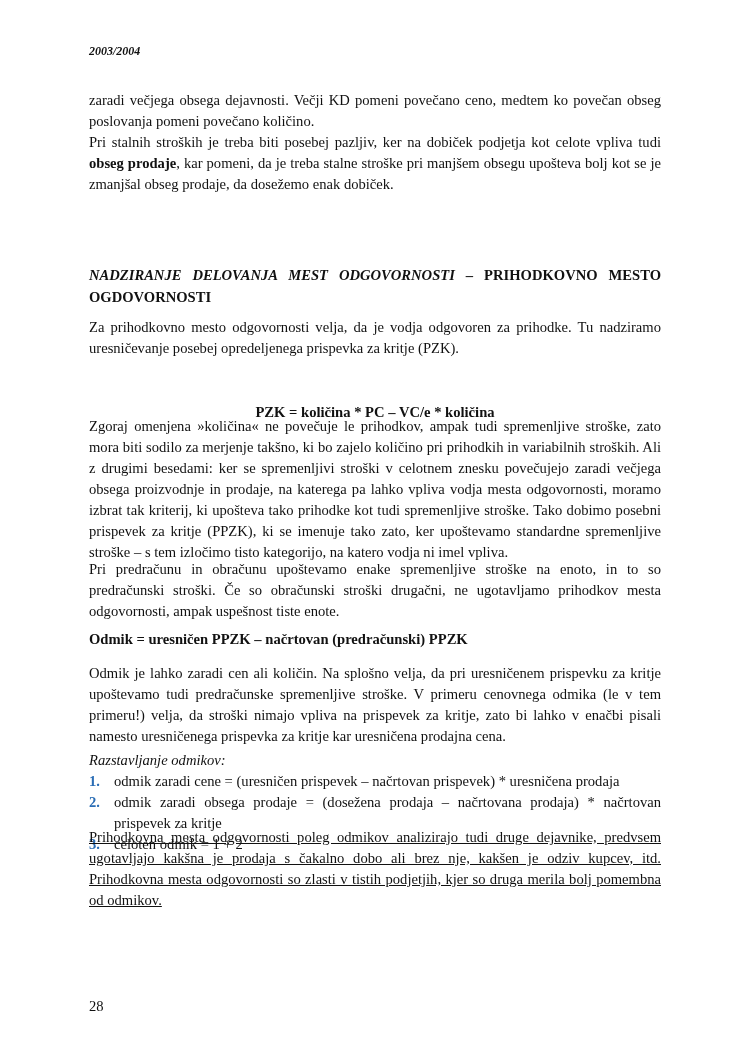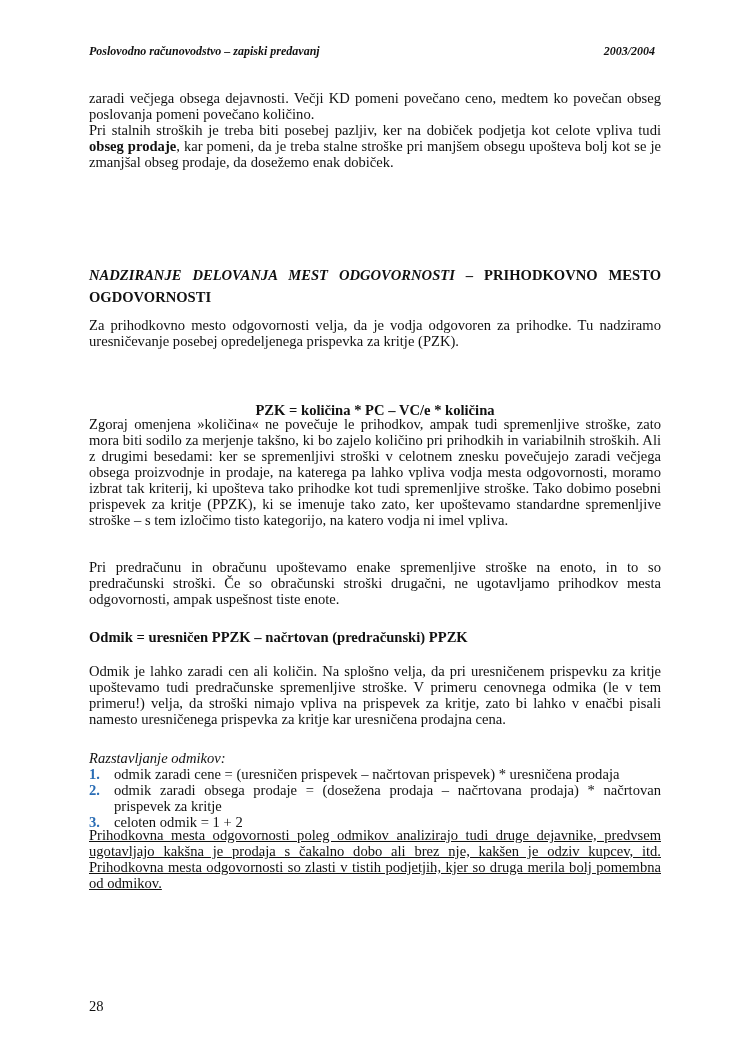--- a/index.html
+++ b/index.html
@@ -28,21 +28,21 @@
       width: 572px;
       font-size: 12px;
       font-weight: bold;
       font-style: italic;
       display: flex;
       justify-content: space-between;
     }
     .header .right { padding-right: 6px; }
     .body-text {
       font-size: 14.6px;
-      line-height: 16px;
+      line-height: 21px;
       text-align: justify;
     }
     .p { margin: 0; }
     .u { text-decoration: underline; }
     .b { font-weight: bold; }
     .i { font-style: italic; }
     .block { position: absolute; left: 0; width: 572px; }
     .heading {
       font-size: 14.6px;
       line-height: 22px;
@@ -68,21 +68,20 @@
       font-weight: normal;
       font-size: 14.6px;
     }
   </style>
 </head>
 <body>
 
 <div class="page">
 
   <div class="header">
-    <span>Poslovodno računovodstvo – zapiski predavanj</span>
     <span class="right">2003/2004</span>
   </div>
 
   <div class="block body-text" style="top:90px;">
     <p class="p">zaradi večjega obsega dejavnosti. Večji KD pomeni povečano ceno, medtem ko povečan obseg poslovanja pomeni povečano količino.</p>
     <p class="p"><span>Pri stalnih stroških je treba biti posebej pazljiv, ker na dobiček podjetja kot celote vpliva tudi </span><span class="b">obseg prodaje</span><span>, kar pomeni, da je treba stalne stroške pri manjšem obsegu upošteva bolj kot se je zmanjšal obseg prodaje, da dosežemo enak dobiček.</span></p>
   </div>
 
   <div class="block heading" style="top:264px;">
     <span class="i">NADZIRANJE DELOVANJA MEST ODGOVORNOSTI</span><span> – PRIHODKOVNO MESTO OGDOVORNOSTI</span>

